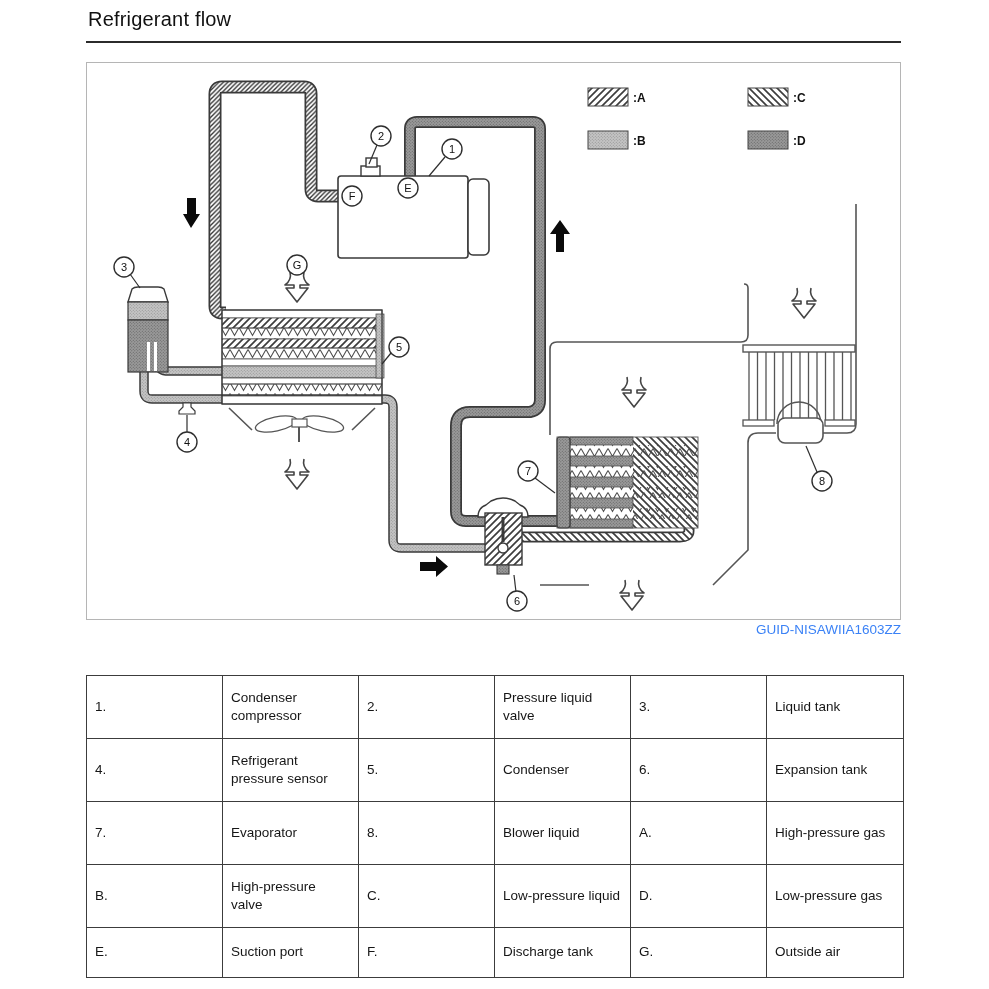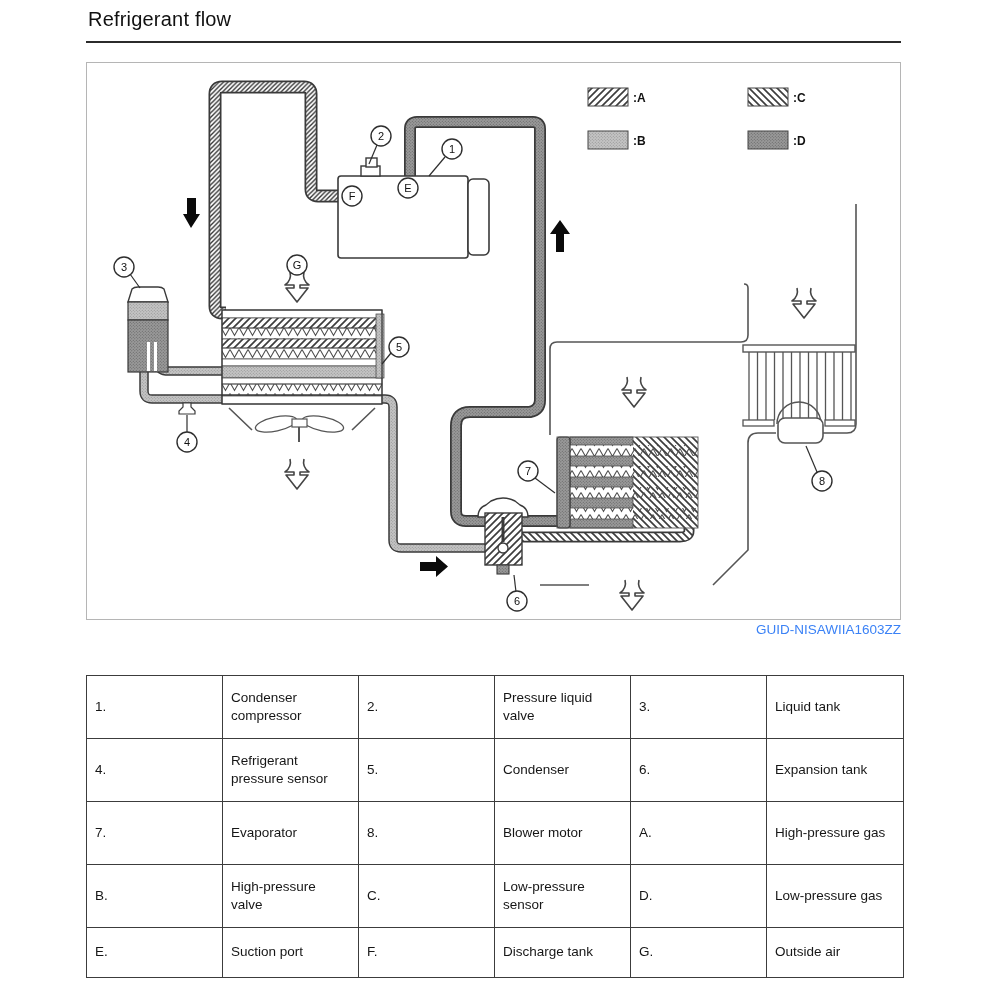--- a/index.html
+++ b/index.html
@@ -283,29 +283,29 @@
       <td>Refrigerant pressure sensor</td>
       <td>5.</td>
       <td>Condenser</td>
       <td>6.</td>
       <td>Expansion tank</td>
     </tr>
     <tr>
       <td>7.</td>
       <td>Evaporator</td>
       <td>8.</td>
-      <td>Blower motor</td>
+      <td>Blower liquid</td>
       <td>A.</td>
       <td>High-pressure gas</td>
     </tr>
     <tr>
       <td>B.</td>
       <td>High-pressure valve</td>
       <td>C.</td>
-      <td>Low-pressure sensor</td>
+      <td>Low-pressure liquid</td>
       <td>D.</td>
       <td>Low-pressure gas</td>
     </tr>
     <tr class="short">
       <td>E.</td>
       <td>Suction port</td>
       <td>F.</td>
       <td>Discharge tank</td>
       <td>G.</td>
       <td>Outside air</td>

